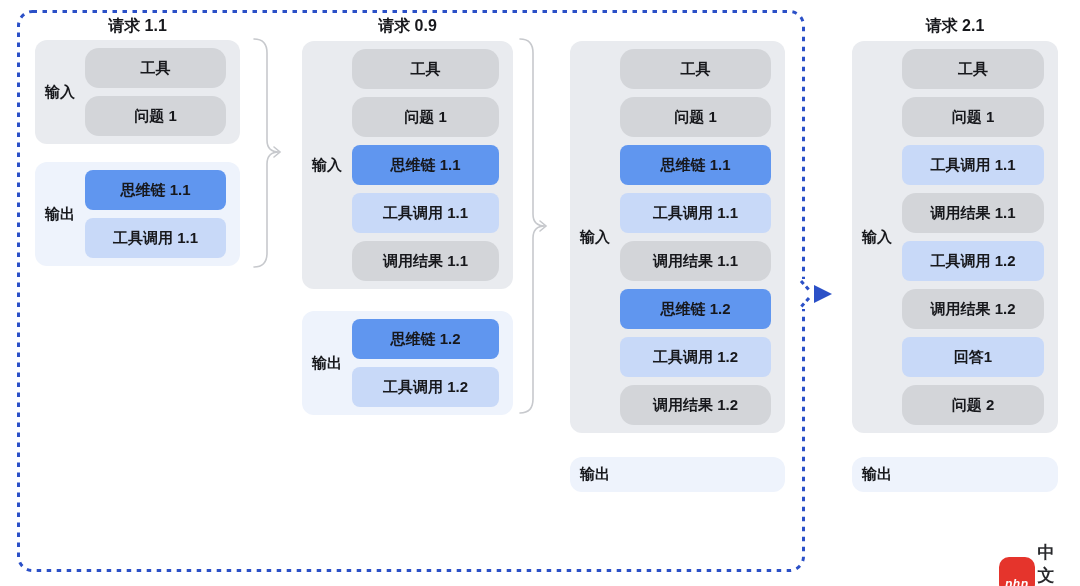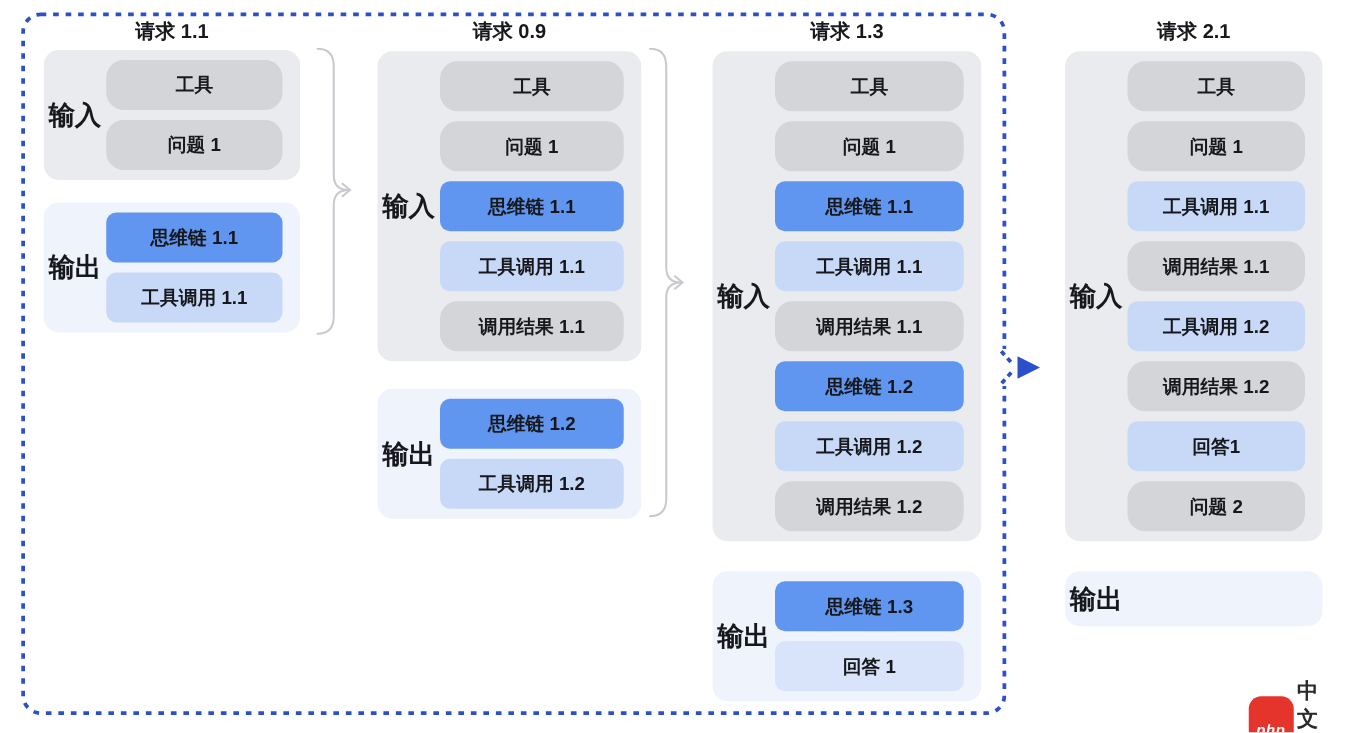--- a/index.html
+++ b/index.html
@@ -14,21 +14,21 @@
     font-size:16px;font-weight:700;color:var(--ink);
   }
   .group{
     position:absolute;display:flex;align-items:stretch;border-radius:12px;
     padding:8px 14px 8px 0;box-sizing:border-box;
   }
   .group.input{background:var(--inputbg);}
   .group.output{background:var(--outputbg);}
   .glabel{
     flex:0 0 50px;display:flex;align-items:center;justify-content:center;
-    font-size:21px;font-weight:700;color:var(--ink);
+    font-size:15px;font-weight:700;color:var(--ink);
   }
   .items{flex:1;display:flex;flex-direction:column;gap:8px;}
   .item{
     height:40px;border-radius:8px;display:flex;align-items:center;justify-content:center;
     font-size:15px;font-weight:600;color:var(--ink);
   }
   .t-gray{background:var(--context);border-radius:14px;}
   .t-blue{background:var(--cot);}
   .t-light{background:var(--toolcall);}
   .t-lighter{background:var(--answer);}
@@ -48,21 +48,20 @@
 <body>
 
 <div class="canvas">
 
   <svg class="layer" width="1080" height="586">
     <rect class="dashrect" x="18.5" y="11.5" width="785" height="559" rx="14" stroke-dasharray="4.5 5.5"></rect>
   </svg>
 
   <div class="col-title" style="left:35px;width:205px">请求 1.1</div>
   <div class="col-title" style="left:302px;width:211px">请求 0.9</div>
-  <div class="col-title" style="left:570px;width:215px">请求 1.3</div>
   <div class="col-title" style="left:852px;width:206px">请求 2.1</div>
 
   <div class="group input" style="left:35px;top:40px;width:205px">
     <div class="glabel">输入</div>
     <div class="items">
         <div class="item t-gray">工具</div>
         <div class="item t-gray">问题 1</div>
       </div>
   </div>
   <div class="group output" style="left:35px;top:162px;width:205px">
@@ -99,24 +98,20 @@
         <div class="item t-blue">思维链 1.1</div>
         <div class="item t-light">工具调用 1.1</div>
         <div class="item t-gray">调用结果 1.1</div>
         <div class="item t-blue">思维链 1.2</div>
         <div class="item t-light">工具调用 1.2</div>
         <div class="item t-gray">调用结果 1.2</div>
       </div>
   </div>
   <div class="group output" style="left:570px;top:457px;width:215px">
     <div class="glabel">输出</div>
-    <div class="items">
-        <div class="item t-blue">思维链 1.3</div>
-        <div class="item t-lighter">回答 1</div>
-      </div>
   </div>
 
   <div class="group input" style="left:852px;top:41px;width:206px">
     <div class="glabel">输入</div>
     <div class="items">
         <div class="item t-gray">工具</div>
         <div class="item t-gray">问题 1</div>
         <div class="item t-light">工具调用 1.1</div>
         <div class="item t-gray">调用结果 1.1</div>
         <div class="item t-light">工具调用 1.2</div>

